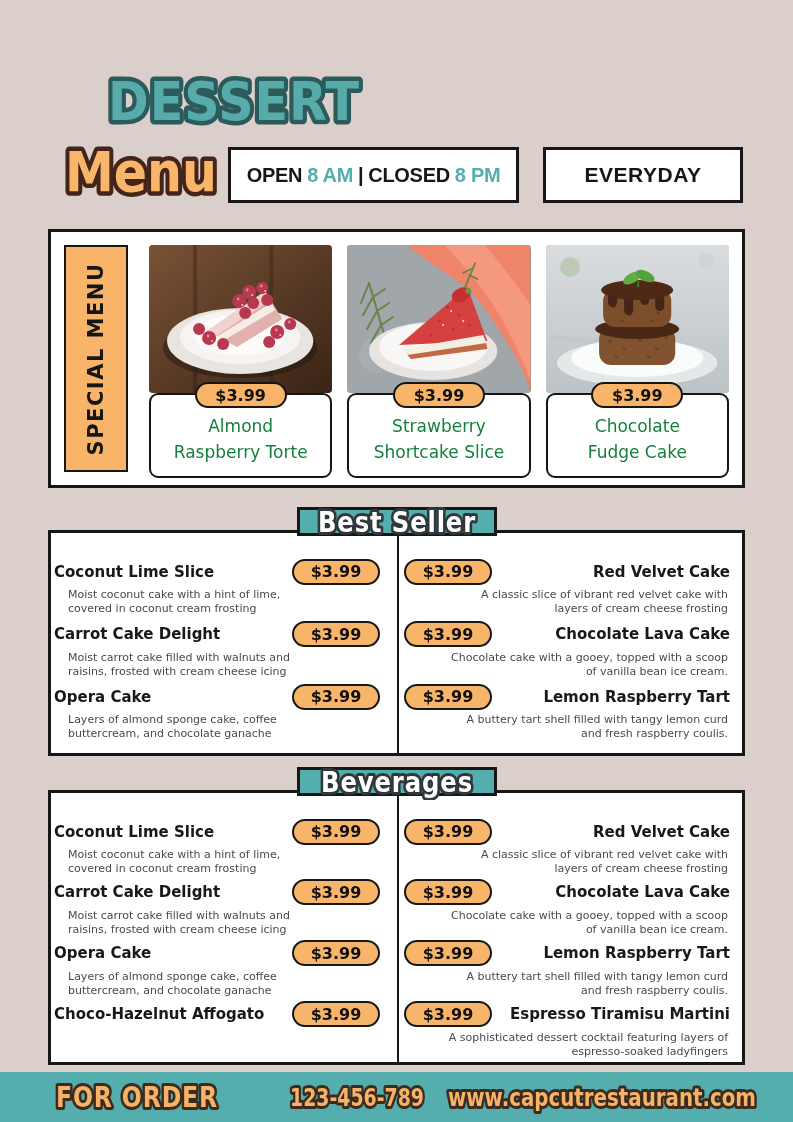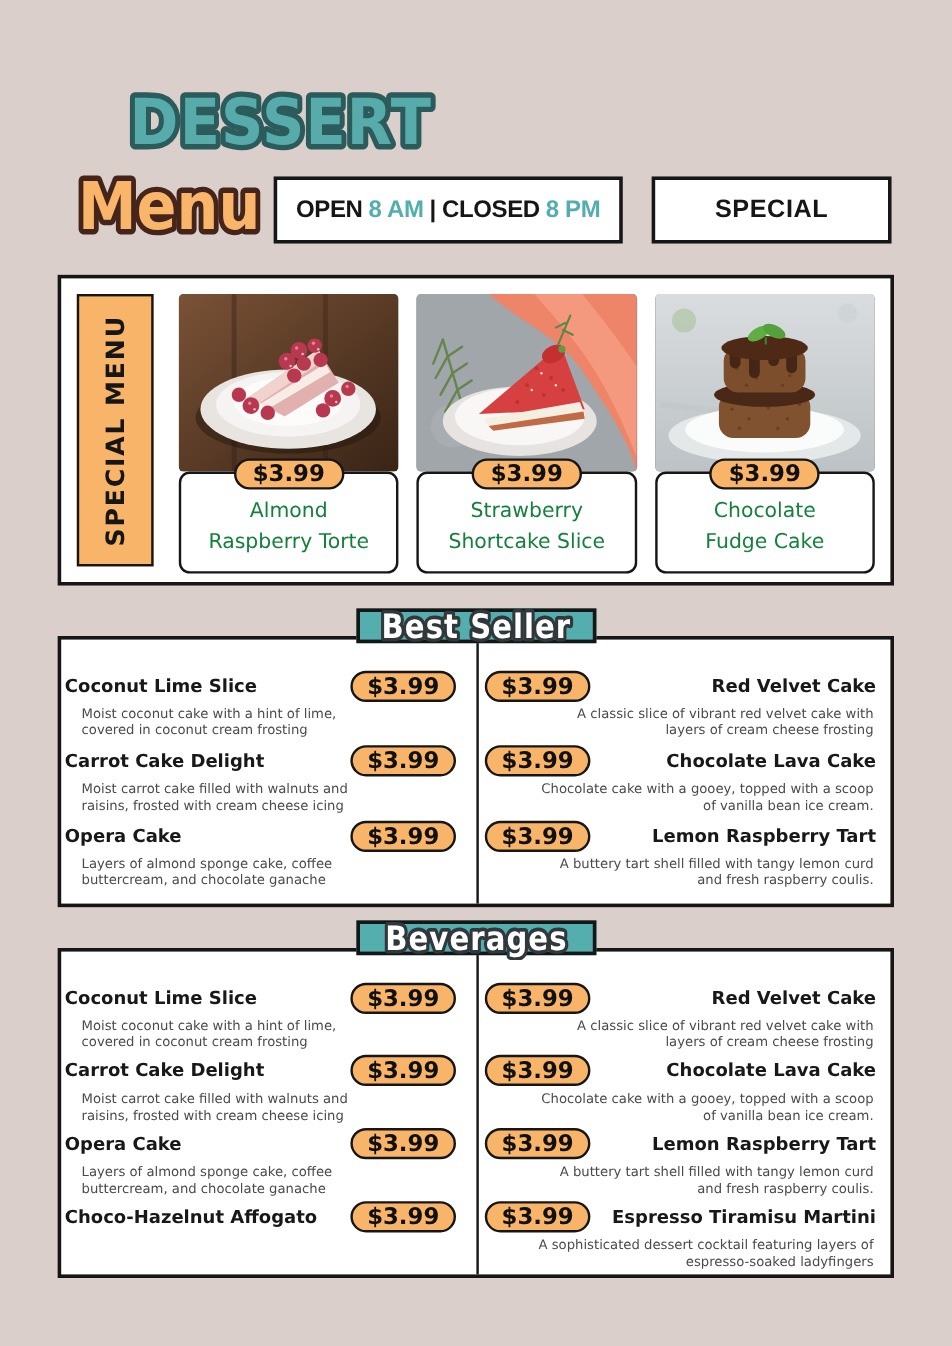--- a/index.html
+++ b/index.html
@@ -44,21 +44,21 @@
   .card{position:relative;flex:1;}
   .photo{height:148px;border-radius:4px;overflow:hidden;background:#888;}
   .photo svg{display:block;width:100%;height:100%;}
   .name-box{position:absolute;left:0;right:0;top:148px;bottom:0;background:#fff;border:2px solid var(--ink);
     border-radius:9px;box-sizing:border-box;display:flex;flex-direction:column;justify-content:flex-end;
     align-items:center;padding-bottom:11px;}
   .name-box span{display:block;text-align:center;font-size:17px;line-height:1.5;color:#15803d;}
   .card-pill{position:absolute;top:137px;left:50%;transform:translateX(-50%);width:92px;height:26px;z-index:2;}
 
   .pill{background:var(--orange);border:2px solid var(--ink);border-radius:13px;box-sizing:border-box;
-    display:flex;align-items:center;justify-content:center;font-weight:bold;font-size:19px;
+    display:flex;align-items:center;justify-content:center;font-weight:bold;font-size:16px;
     color:#101010;font-family:"DejaVu Sans",sans-serif;}
 
   
   .menu-box{position:absolute;left:48px;width:697px;background:#fff;border:3px solid var(--ink);
     box-sizing:border-box;display:flex;}
   .bestseller{top:530px;height:226px;}
   .beverages{top:790px;height:275px;}
   .section-header{position:absolute;left:50%;transform:translateX(-50%);top:-26px;width:200px;height:29px;
     background:var(--teal);border:3px solid var(--ink);box-sizing:border-box;display:flex;
     align-items:center;justify-content:center;z-index:3;}
@@ -98,21 +98,21 @@
   </svg>
 
   <div class="info-box hours-box">
     <span>OPEN</span>
     <span class="time-accent">8 AM</span>
     <span>|</span>
     <span>CLOSED</span>
     <span class="time-accent">8 PM</span>
   </div>
   <div class="info-box everyday-box">
-    <span>SPECIAL</span>
+    <span>EVERYDAY</span>
   </div>
 
   <section class="special">
     <div class="special-tab">
       <span class="special-tab-label">SPECIAL MENU</span>
     </div>
     <div class="cards">
 
       <article class="card">
         <div class="photo">
@@ -398,13 +398,24 @@
       <div class="menu-row">
         <div class="row-head">
           <div class="pill row-pill">$3.99</div>
           <h3 class="item-name">Espresso Tiramisu Martini</h3>
         </div>
         <p class="desc">A sophisticated dessert cocktail featuring layers of espresso-soaked ladyfingers</p>
       </div>
     </div>
   </section>
 
+  <footer class="footer">
+    <svg class="f-order" width="175" height="40" viewBox="0 0 175 40">
+      <text class="bubble t-footer t-order" x="87" y="30" text-anchor="middle" textLength="162" lengthAdjust="spacingAndGlyphs">FOR ORDER</text>
+    </svg>
+    <svg class="f-phone" width="160" height="40" viewBox="0 0 160 40">
+      <text class="bubble t-footer t-phone" x="80" y="29" text-anchor="middle" textLength="134" lengthAdjust="spacingAndGlyphs">123-456-789</text>
+    </svg>
+    <svg class="f-web" width="330" height="40" viewBox="0 0 330 40">
+      <text class="bubble t-footer t-web" x="165" y="29" text-anchor="middle" textLength="308" lengthAdjust="spacingAndGlyphs">www.capcutrestaurant.com</text>
+    </svg>
+  </footer>
 </div>
 
 </body></html>

